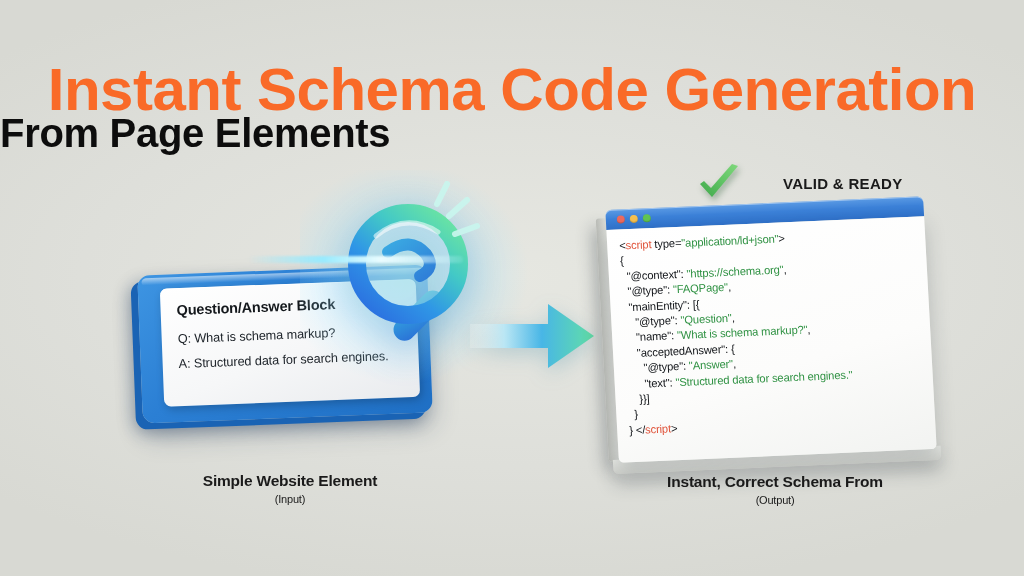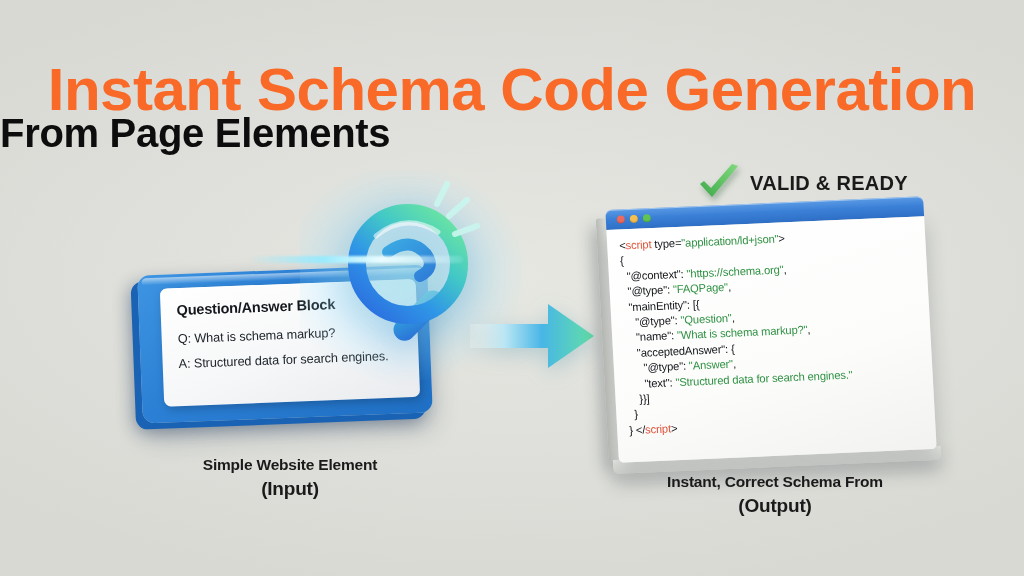--- a/index.html
+++ b/index.html
@@ -66,22 +66,22 @@
   .qa-line{
     font-size:12.7px;color:#20262c;line-height:1.1;margin-bottom:11px;
     letter-spacing:-0.1px;white-space:nowrap;
   }
 
   
   .caption{
     position:absolute;text-align:center;color:#1a1a1a;
     font-size:15.5px;font-weight:bold;line-height:1.35;letter-spacing:-0.2px;
   }
-  .caption .sub{display:block;font-weight:bold;font-size:19px;}
-  #caption-left{left:135px;top:455px;width:310px;}
+  .caption .sub{display:block;font-weight:normal;font-size:11px;}
+  #caption-left{left:135px;top:471px;width:310px;}
   #caption-right{left:620px;top:472px;width:310px;}
 
   
   #magnifier{
     position:absolute;left:330px;top:192px;width:170px;height:170px;
     filter:drop-shadow(0 10px 18px rgba(40,120,190,.35));
   }
   #glow{
     position:absolute;left:300px;top:170px;width:230px;height:215px;
     background:radial-gradient(ellipse at 45% 48%, rgba(160,245,230,.55) 0%, rgba(150,225,255,.30) 38%, rgba(200,240,255,0) 70%);
@@ -100,21 +100,21 @@
     position:absolute;left:470px;top:300px;width:125px;height:72px;
     filter:drop-shadow(0 6px 10px rgba(60,140,170,.28));
   }
 
   
   #valid-badge{
     position:absolute;left:697px;top:164px;display:flex;align-items:center;gap:9px;
   }
   #check-icon{width:44px;height:38px;filter:drop-shadow(2px 4px 3px rgba(40,90,50,.38));}
   .badge-text{
-    font-size:20px;font-weight:bold;color:#1a1a1a;letter-spacing:.3px;
+    font-size:15px;font-weight:bold;color:#1a1a1a;letter-spacing:.3px;margin-left:33px;
   }
 
   
   #code-window{
     position:absolute;left:612px;top:203px;width:318px;height:253px;
     transform:rotate(-3.1deg) skewY(0.6deg);
   }
   .win-side{ 
     position:absolute;left:-10px;top:8px;width:14px;height:244px;
     background:linear-gradient(90deg,#b9bbb6 0%,#d3d5d0 55%,#e4e6e1 100%);

